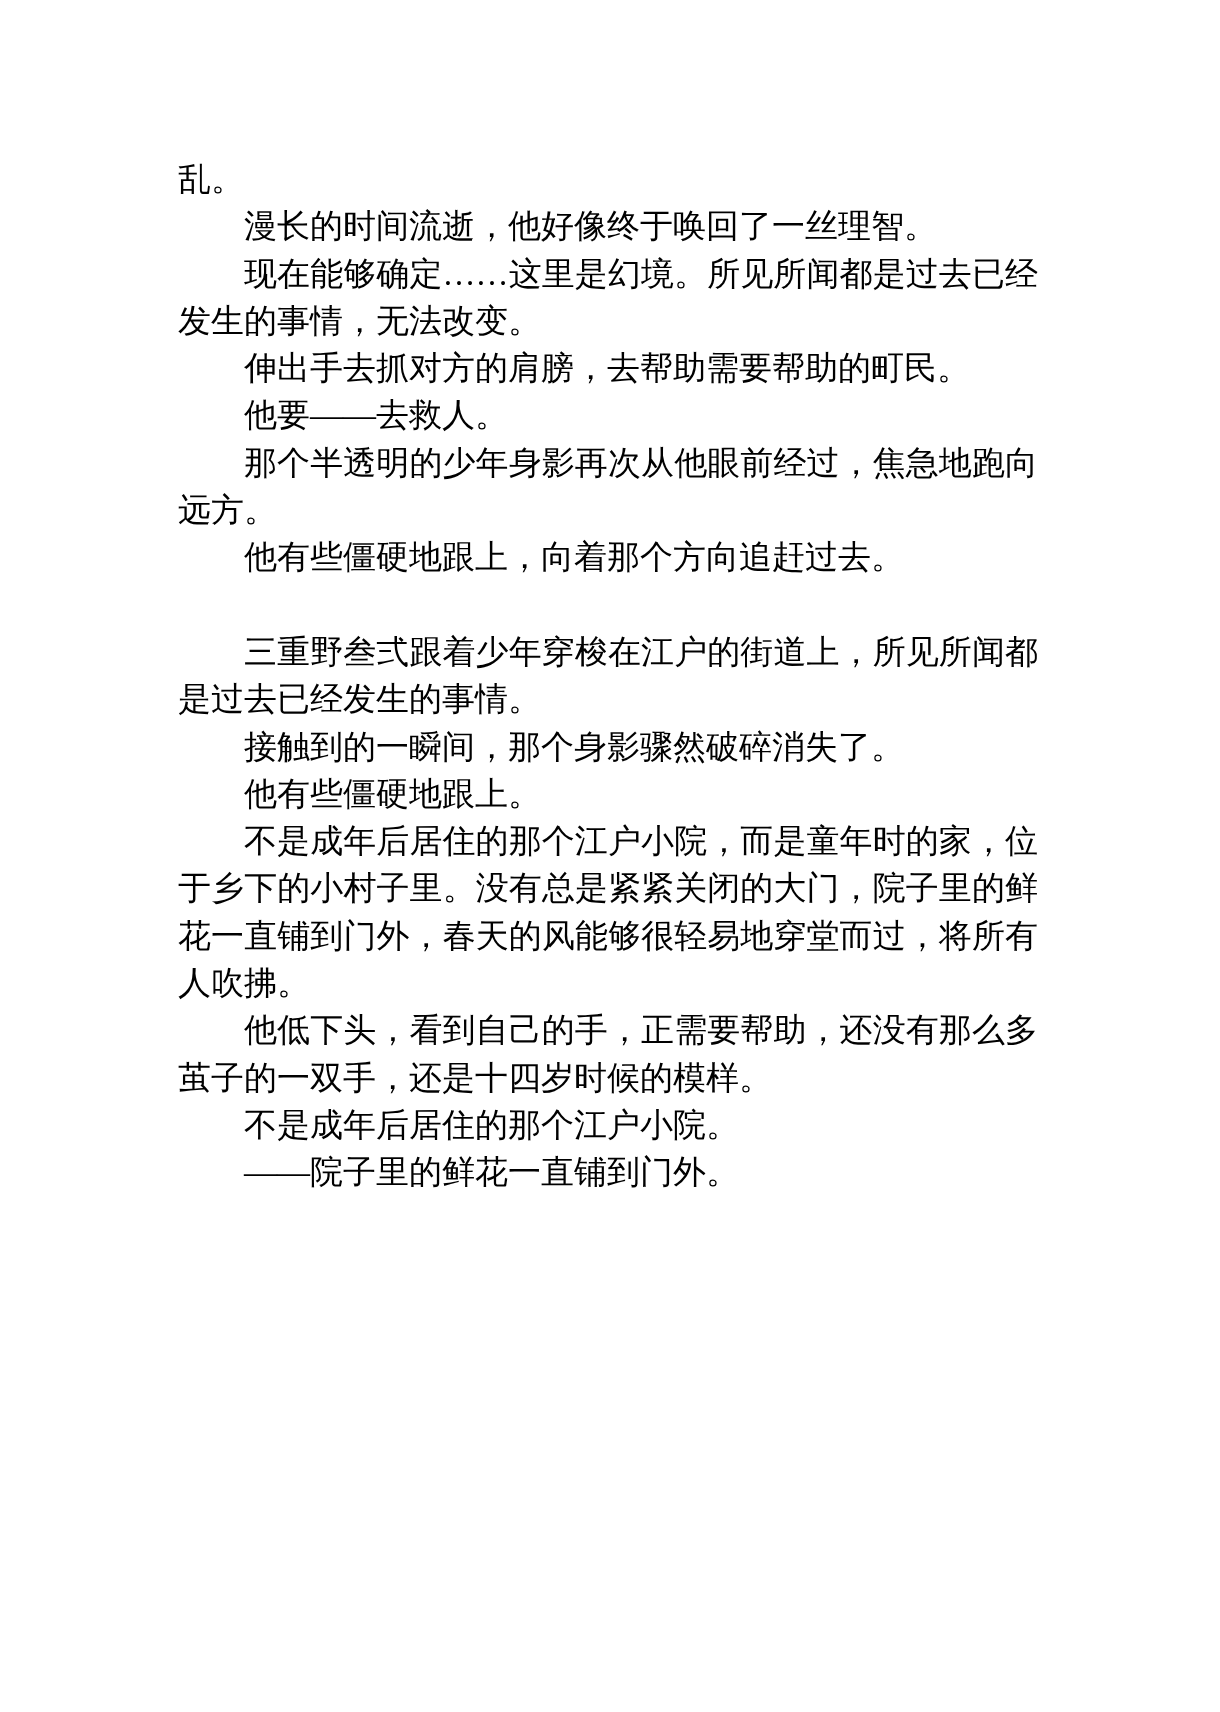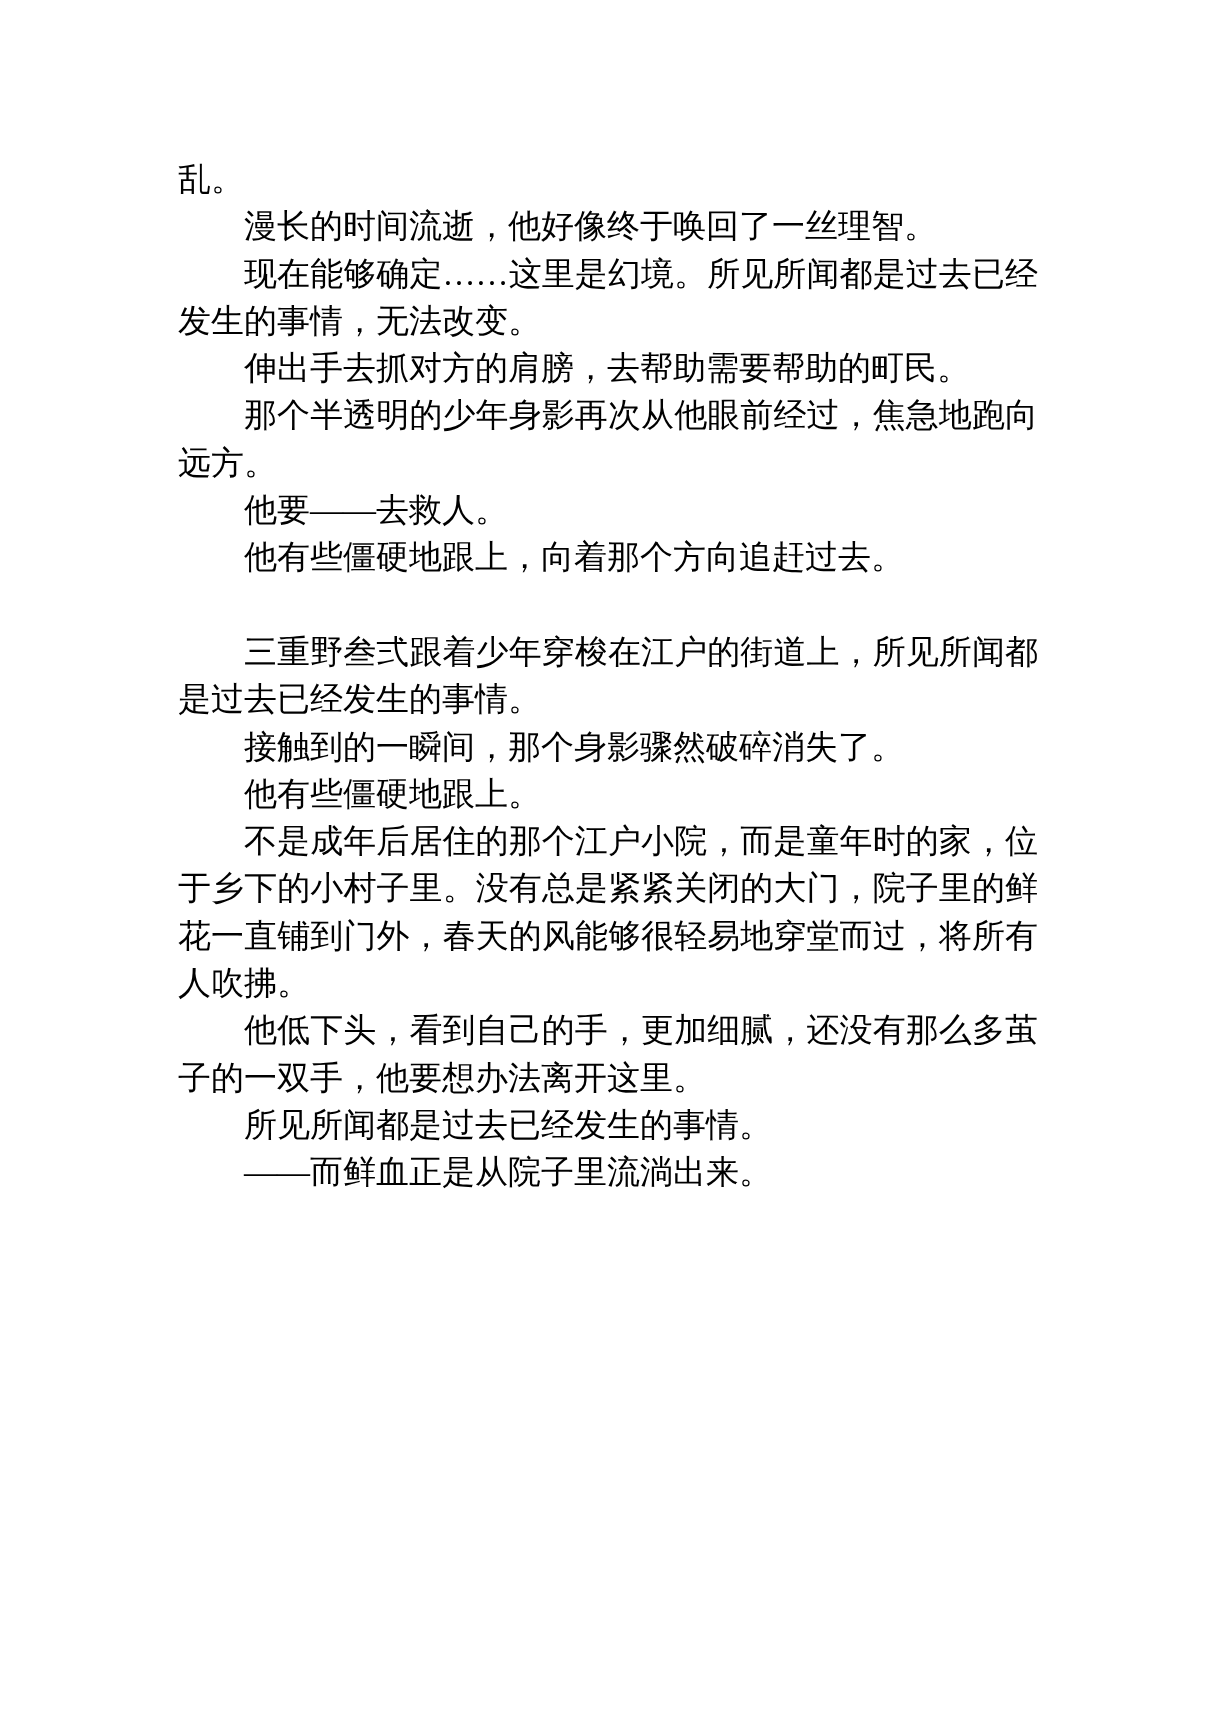--- a/index.html
+++ b/index.html
@@ -47,25 +47,25 @@
   </style>
 </head>
 <body>
 
 <div class="page">
   <div class="text-block">
       <p class="para continuation">乱。</p>
       <p class="para indented">漫长的时间流逝，他好像终于唤回了一丝理智。</p>
       <p class="para indented">现在能够确定……这里是幻境。所见所闻都是过去已经发生的事情，无法改变。</p>
       <p class="para indented">伸出手去抓对方的肩膀，去帮助需要帮助的町民。</p>
+      <p class="para indented">他要——去救人。</p>
       <p class="para indented">那个半透明的少年身影再次从他眼前经过，焦急地跑向远方。</p>
-      <p class="para indented">他要——去救人。</p>
       <p class="para indented">他有些僵硬地跟上，向着那个方向追赶过去。</p>
       <div class="scene-break"></div>
       <p class="para indented">三重野叁弍跟着少年穿梭在江户的街道上，所见所闻都是过去已经发生的事情。</p>
       <p class="para indented">接触到的一瞬间，那个身影骤然破碎消失了。</p>
       <p class="para indented">他有些僵硬地跟上。</p>
       <p class="para indented">不是成年后居住的那个江户小院，而是童年时的家，位于乡下的小村子里。没有总是紧紧关闭的大门，院子里的鲜花一直铺到门外，春天的风能够很轻易地穿堂而过，将所有人吹拂。</p>
-      <p class="para indented">他低下头，看到自己的手，更加细腻，还没有那么多茧子的一双手，他要想办法离开这里。</p>
-      <p class="para indented">所见所闻都是过去已经发生的事情。</p>
-      <p class="para indented">——而鲜血正是从院子里流淌出来。</p>
+      <p class="para indented">他低下头，看到自己的手，正需要帮助，还没有那么多茧子的一双手，还是十四岁时候的模样。</p>
+      <p class="para indented">不是成年后居住的那个江户小院。</p>
+      <p class="para indented">——院子里的鲜花一直铺到门外。</p>
     </div>
 </div>
 
 </body></html>

